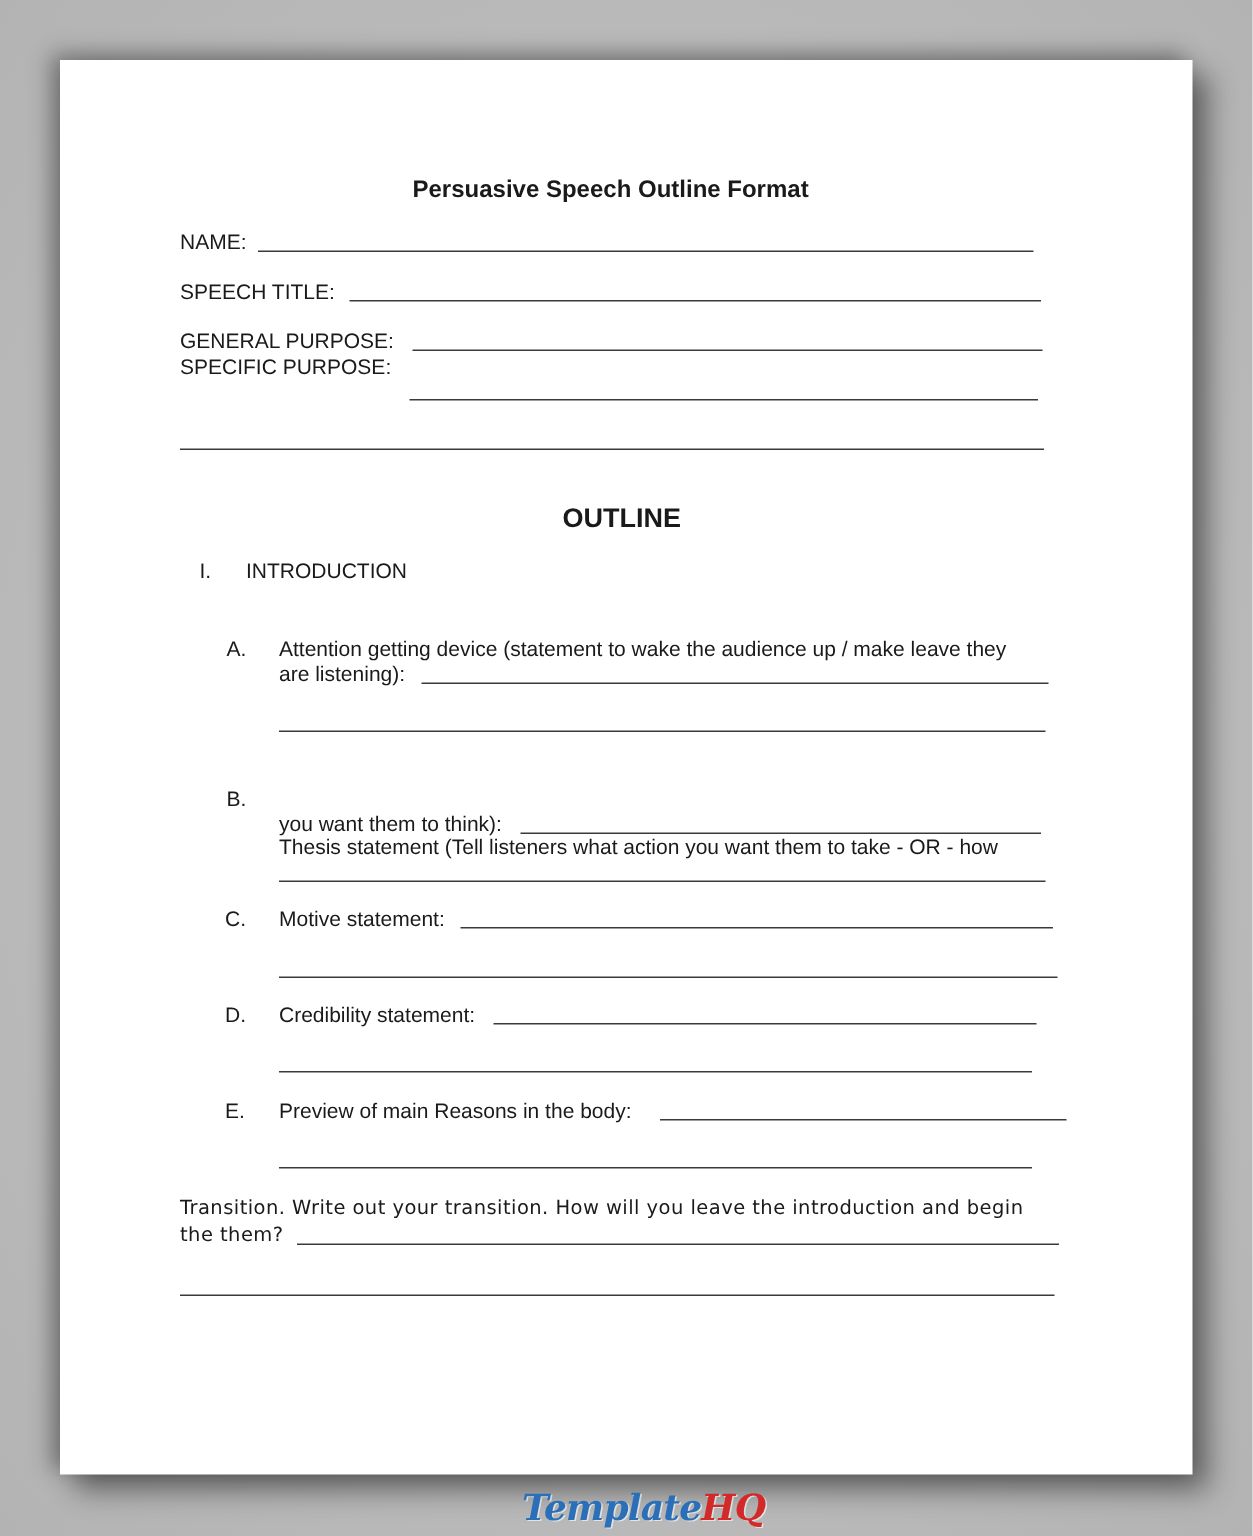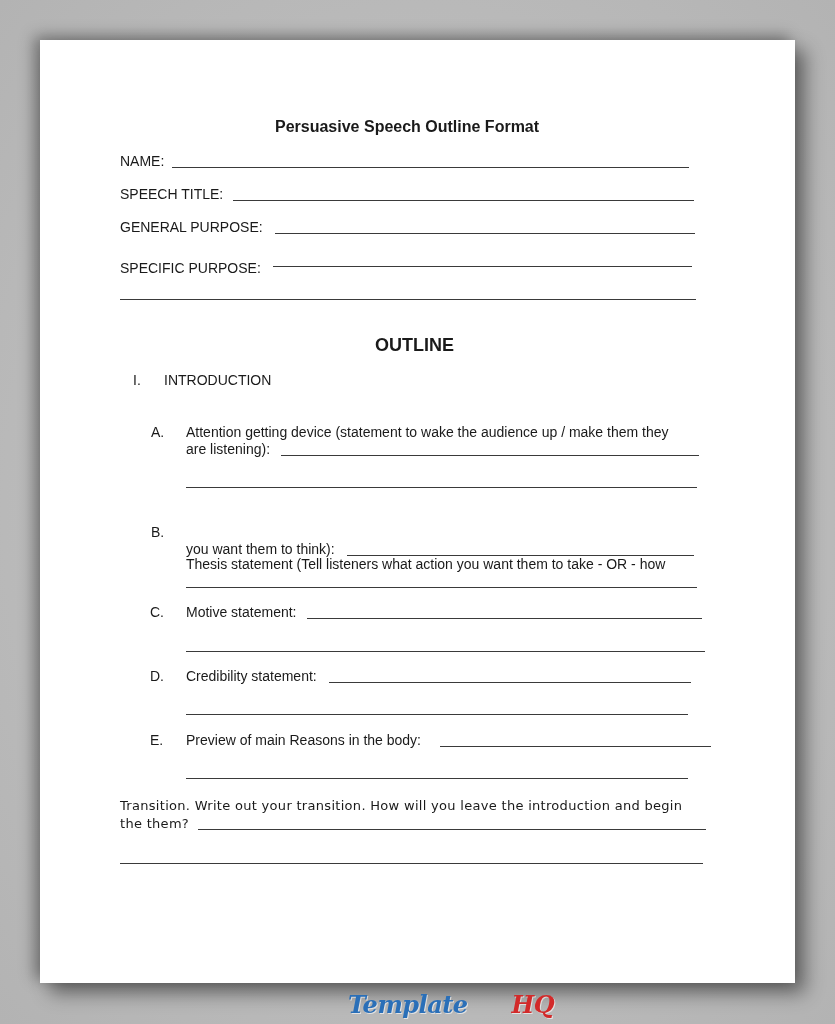--- a/index.html
+++ b/index.html
@@ -18,50 +18,50 @@
   .label { font-size:14px; }
   .line { position:absolute; height:0; border-top:1.5px solid #3a3a3a; }
   .outline-h { font-weight:bold; font-size:18px; }
   .trans { font-size:14px; letter-spacing:0.3px; font-family:"DejaVu Sans", sans-serif; font-size:13px; }
   .brand {
     position:absolute; left:348px; top:990px; font-family:"DejaVu Serif", serif;
     font-weight:bold; font-size:24px; font-style:italic; letter-spacing:-0.5px;
     text-shadow: 1px 1px 0 rgba(255,255,255,0.6);
   }
   .brand .b1 { color:#2a6fb8; }
-  .brand .b2 { color:#d22a2a;margin-left:44px; }
+  .brand .b2 { color:#d22a2a; }
 </style>
 </head>
 <body>
 
 <div class="page"></div>
 
 <div class="abs title" style="left:275px;top:118px;text-align:center;">Persuasive Speech Outline Format</div>
 
 <div class="abs label" style="left:120px;top:153px;text-align:center;">NAME:</div>
 <div class="line" style="left:172px;top:167px;width:517px;"></div>
 
 <div class="abs label" style="left:120px;top:186px;">SPEECH TITLE:</div>
 <div class="line" style="left:233px;top:200px;width:461px;"></div>
 
 <div class="abs label" style="left:120px;top:219px;">GENERAL PURPOSE:</div>
 <div class="line" style="left:275px;top:233px;width:420px;"></div>
 
-<div class="abs label" style="left:120px;top:260px;">SPECIFIC PURPOSE:</div>
+<div class="abs label" style="left:120px;top:236px;">SPECIFIC PURPOSE:</div>
 <div class="line" style="left:273px;top:266px;width:419px;"></div>
 
 <div class="line" style="left:120px;top:299px;width:576px;"></div>
 
 <div class="abs outline-h" style="left:375px;top:335px;">OUTLINE</div>
 
 <div class="abs label" style="left:133px;top:372px;">I.</div>
 <div class="abs label" style="left:164px;top:372px;">INTRODUCTION</div>
 
 <div class="abs label" style="left:151px;top:424px;">A.</div>
-<div class="abs label" style="left:186px;top:424px;">Attention getting device (statement to wake the audience up / make them they</div>
+<div class="abs label" style="left:186px;top:424px;">Attention getting device (statement to wake the audience up / make leave they</div>
 <div class="abs label" style="left:186px;top:441px;">are listening):</div>
 <div class="line" style="left:281px;top:455px;width:418px;"></div>
 <div class="line" style="left:186px;top:487px;width:511px;"></div>
 
 <div class="abs label" style="left:151px;top:524px;">B.</div>
 <div class="abs label" style="left:186px;top:536px;margin-top:20px;">Thesis statement (Tell listeners what action you want them to take - OR - how</div>
 <div class="abs label" style="left:186px;top:541px;">you want them to think):</div>
 <div class="line" style="left:347px;top:555px;width:347px;"></div>
 <div class="line" style="left:186px;top:587px;width:511px;"></div>
 

